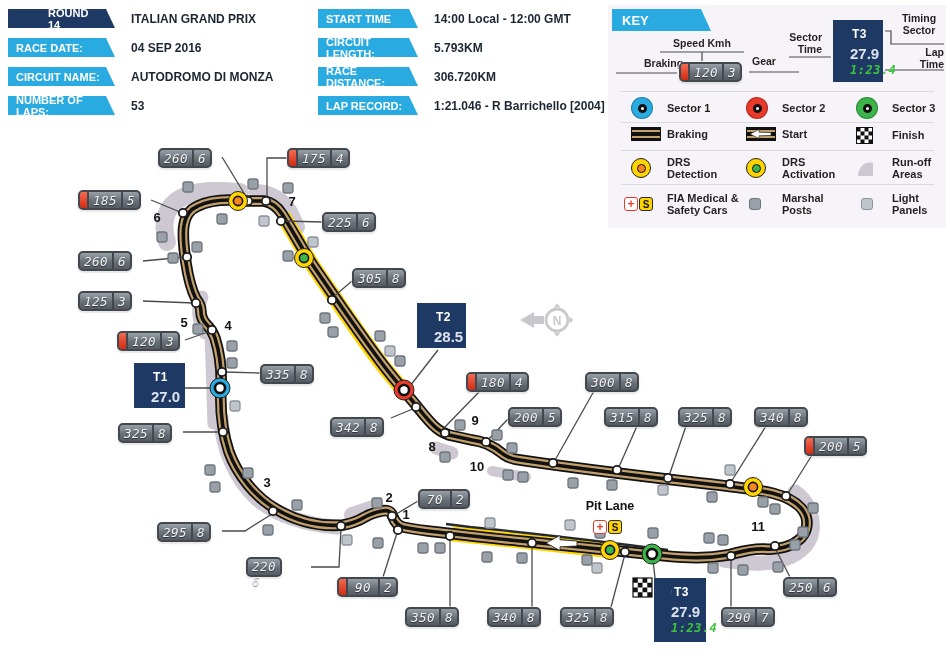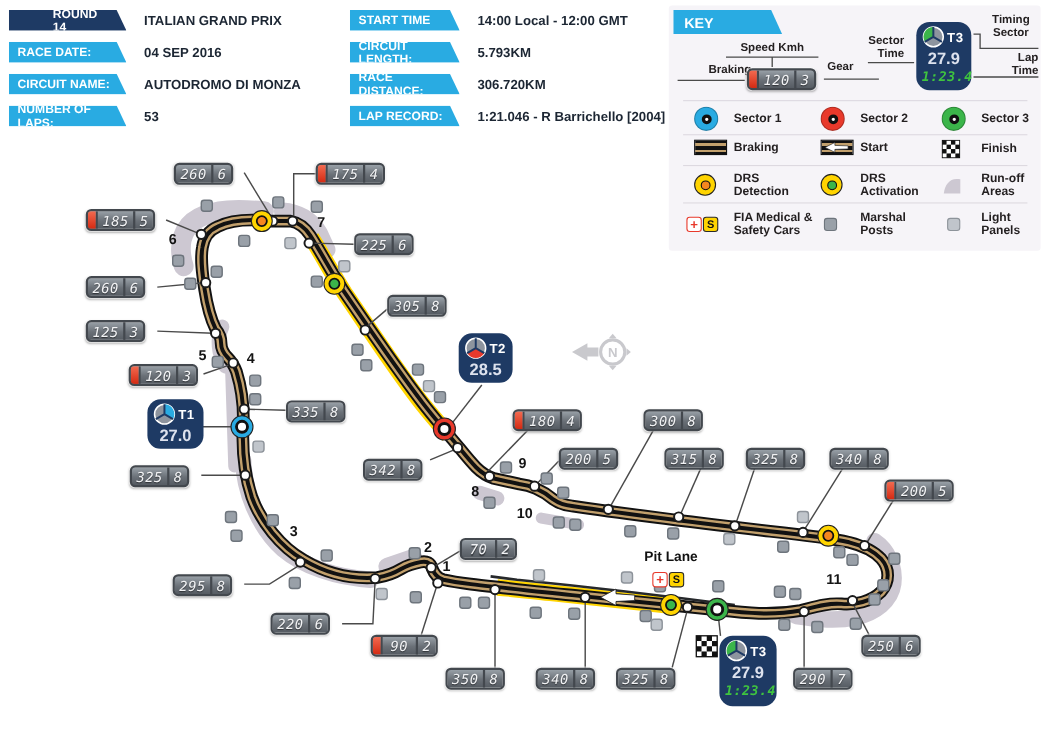--- a/index.html
+++ b/index.html
@@ -51,21 +51,21 @@
     box-shadow:0 0 0 1px rgba(255,255,255,.55), 0 1px 2px rgba(0,0,0,.3); z-index:4;}
   .sbox .brk{width:9px; background:linear-gradient(180deg,#f26a50,#d42a12);
     border-right:2px solid #43484e; border-radius:3px 0 0 3px; flex:none;}
   .sbox .vdiv{width:2px; background:#43484e; flex:none;}
   .sbox .spd{min-width:30px; padding:0 4px; display:flex; align-items:center; justify-content:center;}
   .sbox .gear{width:16px; display:flex; align-items:center; justify-content:center;}
   .seg{font-family:"DejaVu Sans Mono",monospace; font-weight:normal; font-style:italic;
     font-size:12.5px; color:#f2f3f5; text-shadow:0 1px 1px rgba(0,0,0,.5); letter-spacing:.5px;}
 
   
-  .tbox{position:absolute; background:var(--navy); border-radius:12px; padding:3px 5px; z-index:4;}
+  .tbox{position:absolute; background:var(--navy); border-radius:0; padding:3px 17px; z-index:4;}
   .tbox .trow{display:flex; align-items:center; gap:2px;}
   .tbox .tname{color:#fff; font-weight:bold; font-size:12px; letter-spacing:.5px;}
   .tbox .ttime{color:#dde2ee; font-weight:bold; font-size:15px; text-align:center; margin-top:1px;}
   .tbox .tlap{font-family:"DejaVu Sans Mono",monospace; font-style:italic; font-weight:bold;
     font-size:12px; color:#3fc43f; text-align:center; margin-top:1px; letter-spacing:.5px;}
 
   #map-svg{position:absolute; left:0; top:0; z-index:2; pointer-events:none;}
   .turn{font-family:"Liberation Sans",sans-serif; font-weight:bold; font-size:13px; fill:#141414;}
 
   #pit-label{position:absolute; left:560px; top:499px; width:100px; text-align:center;
@@ -638,20 +638,20 @@
     <span class="spd seg">70</span>
     <span class="vdiv"></span>
     <span class="gear seg">2</span>
   </div>
       <div class="sbox" style="left: 157px; top: 522px;">
 
     <span class="spd seg">295</span>
     <span class="vdiv"></span>
     <span class="gear seg">8</span>
   </div>
-      <div class="sbox" style="left: 246px; top: 557px;">
+      <div class="sbox" style="left: 246px; top: 557px; flex-direction: column;">
 
     <span class="spd seg">220</span>
     <span class="vdiv"></span>
     <span class="gear seg">6</span>
   </div>
     </div>
 </div>
 
 </body></html>

